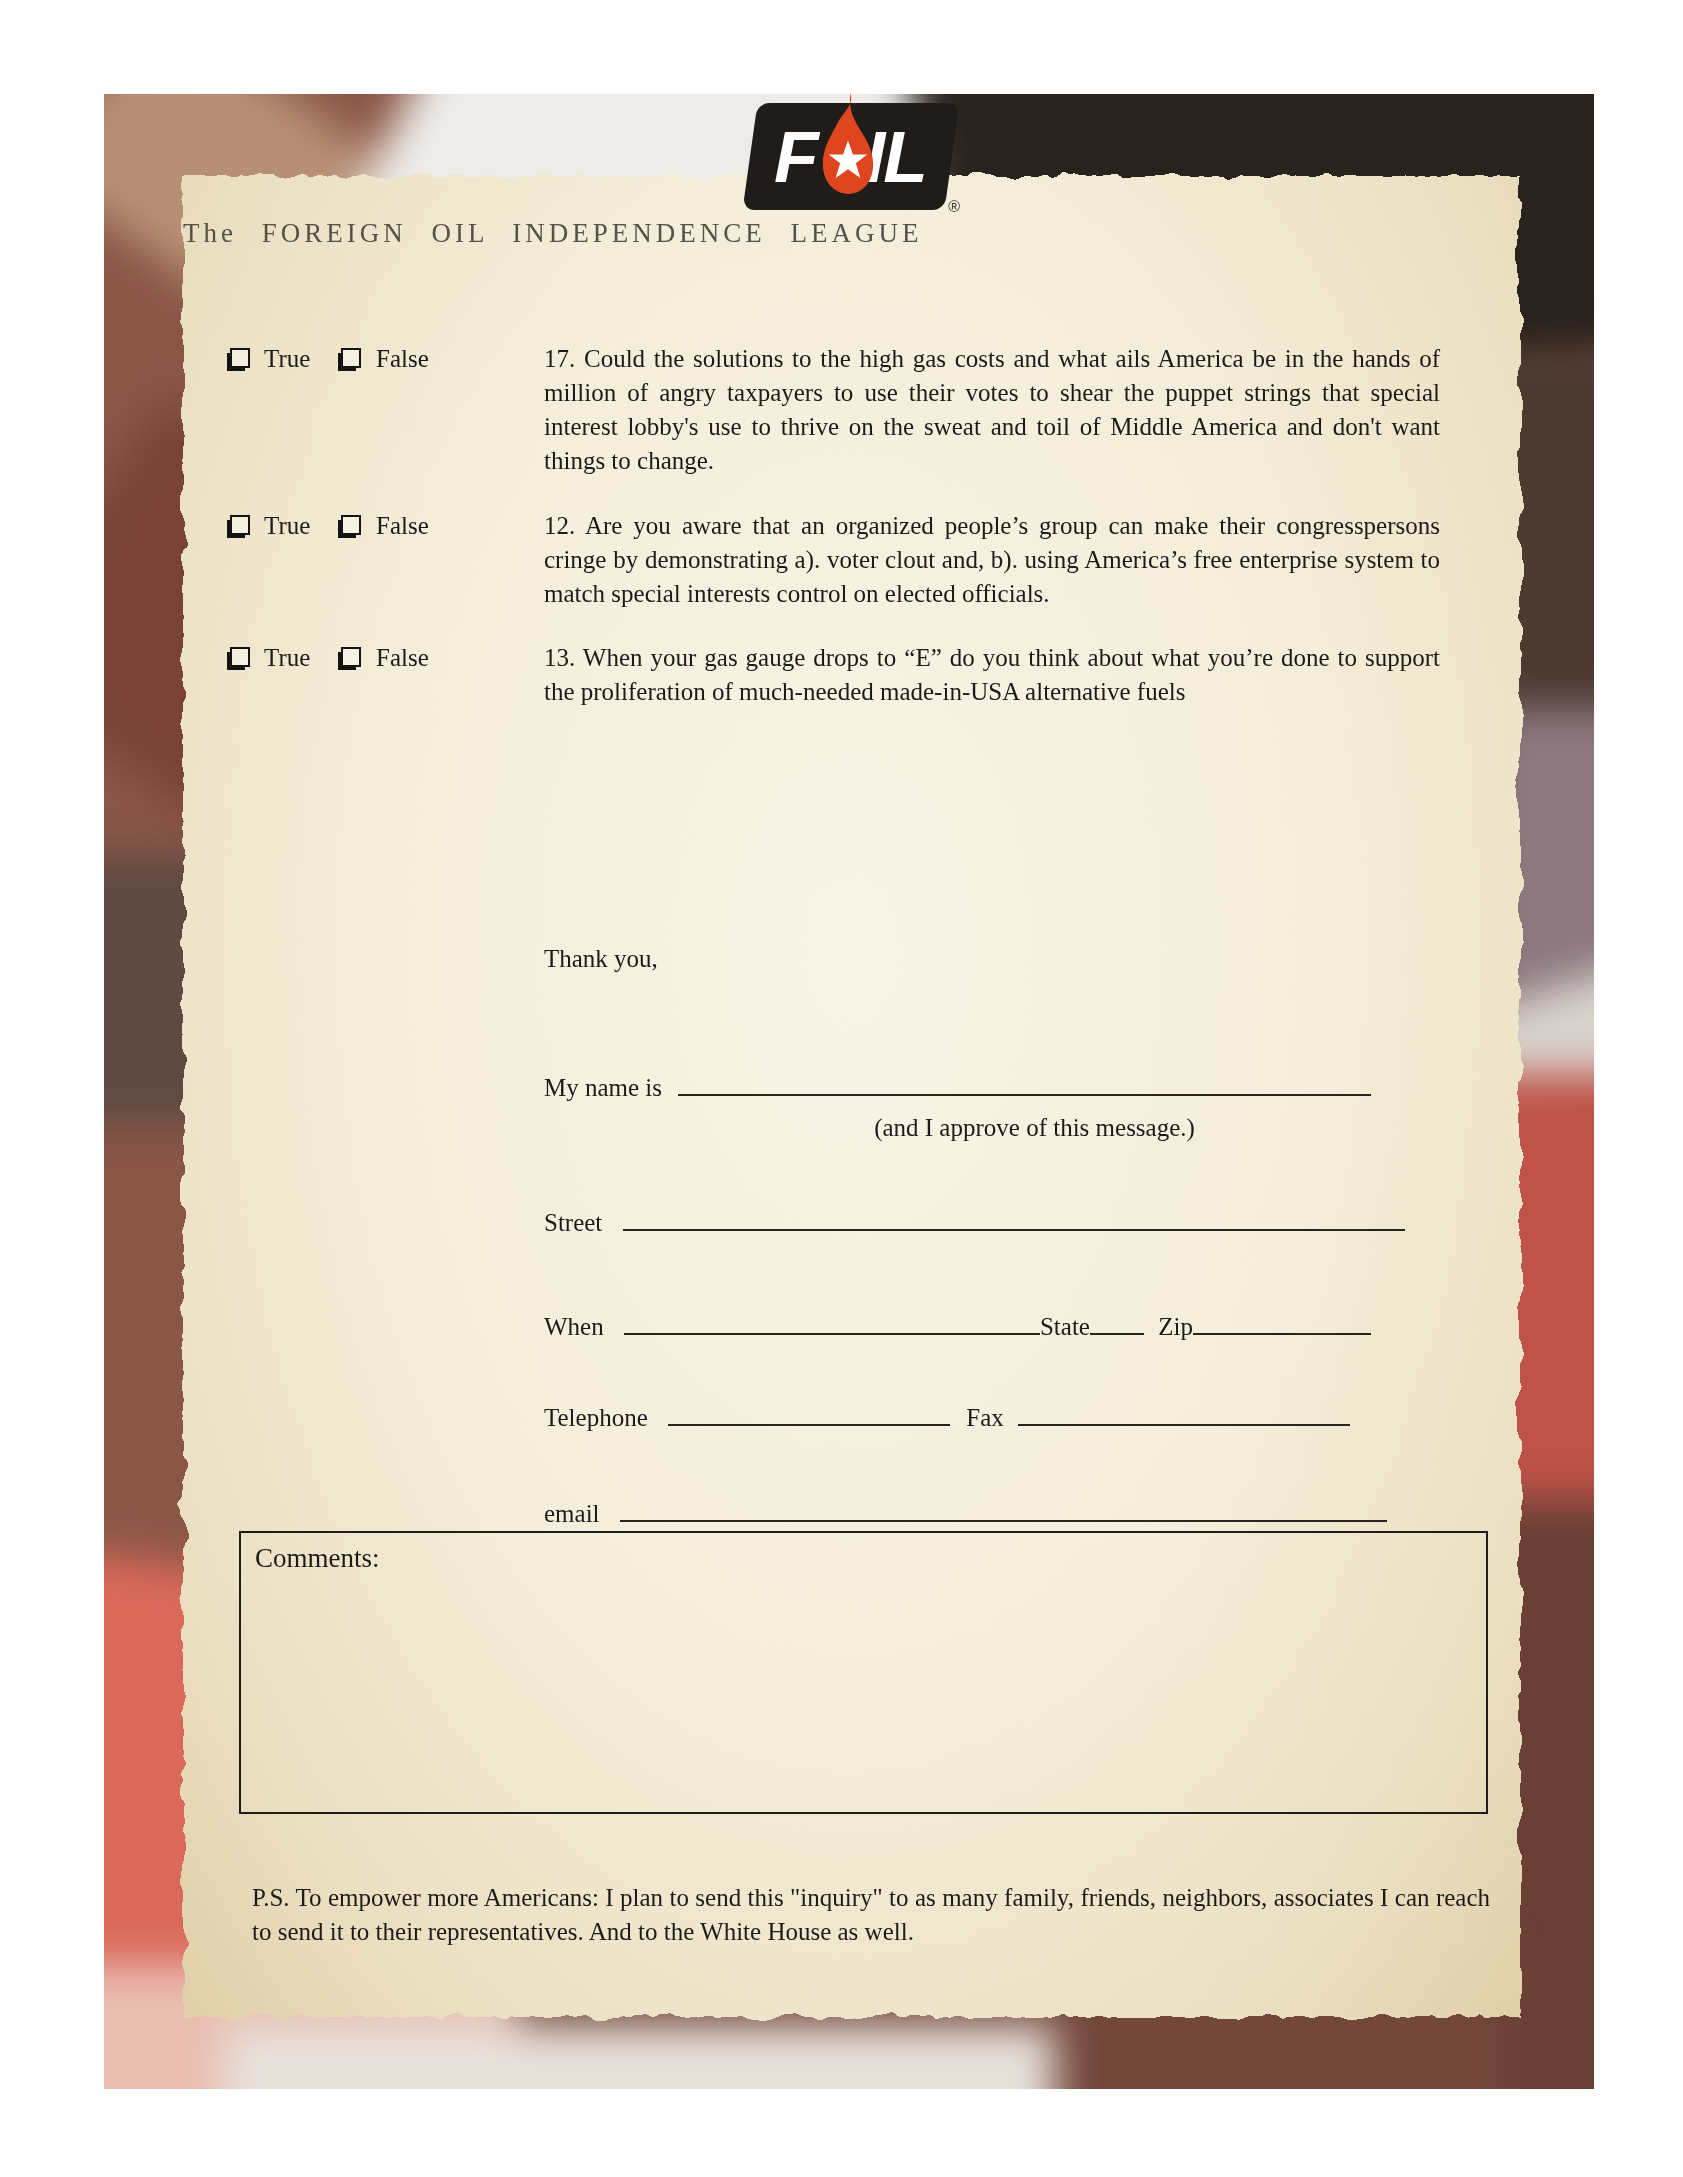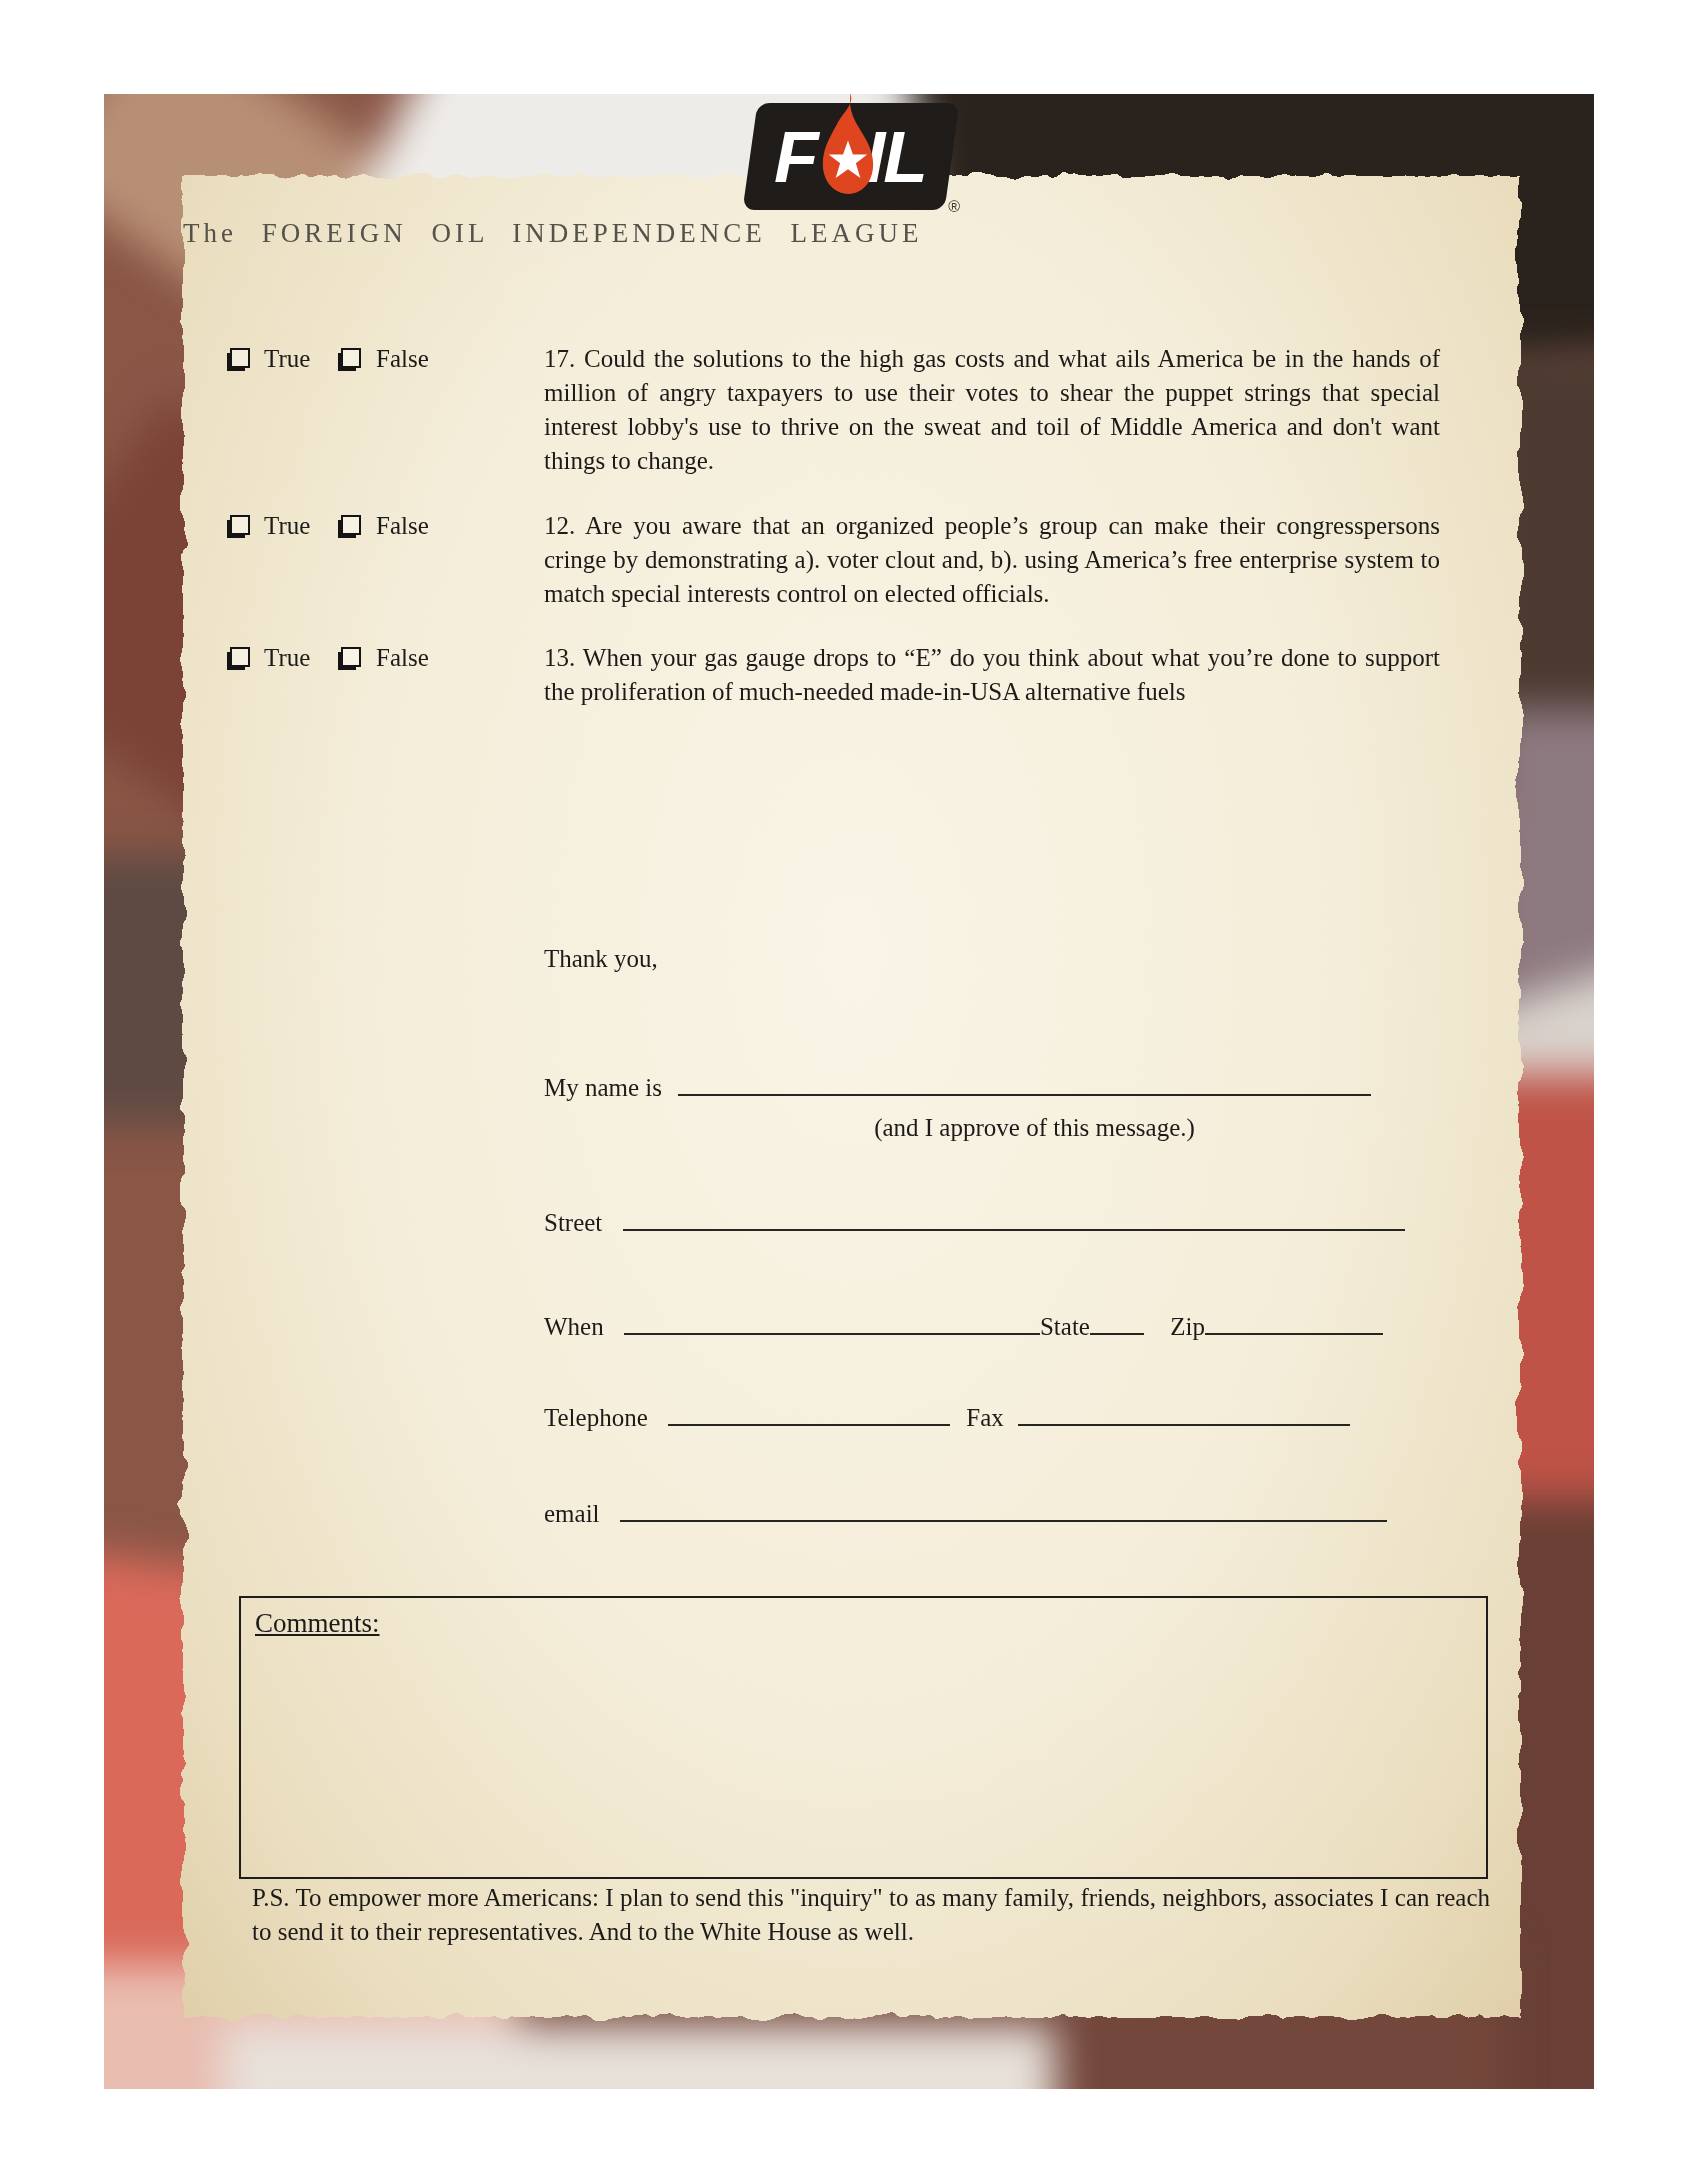--- a/index.html
+++ b/index.html
@@ -47,21 +47,21 @@
   
   .content{position:absolute;left:183px;top:176px;width:1337px;height:1841px;z-index:5;font-size:25px;line-height:34px;}
   .content .abs{position:absolute;}
   .q-row{position:absolute;left:0;width:100%;}
   .cb{position:absolute;top:6px;width:16px;height:16px;border:2.5px solid #141414;background:rgba(255,255,255,.4);
       box-shadow:-4px 4px 0 -1px #141414;display:inline-block;}
   .cb-label{position:absolute;top:0;}
   .q-text{position:absolute;left:361px;top:0;width:896px;text-align:justify;}
   .blank{display:inline-block;border-bottom:2px solid #262522;height:22px;vertical-align:baseline;}
   .frow{position:absolute;left:361px;white-space:nowrap;}
-  .comments{position:absolute;left:56px;top:1420px;width:1245px;height:279px;border:2px solid #1d1d1b;text-decoration:underline;}
+  .comments{position:absolute;left:56px;top:1355px;width:1245px;height:279px;border:2px solid #1d1d1b;}
   .comments-label{padding:8px 14px;font-size:27px;}
   .ps{position:absolute;left:57px;top:1705px;width:1238px;text-align:justify;margin-left:12px;}
   .approve{position:absolute;left:500px;top:935px;width:703px;text-align:center;}
 </style>
 </head>
 <body>
 
 <svg width="0" height="0" style="position:absolute">
   <filter id="roughEdge" x="-5%" y="-5%" width="110%" height="110%">
     <feTurbulence type="fractalNoise" baseFrequency="0.032" numOctaves="3" result="n"></feTurbulence>
@@ -137,21 +137,21 @@
   <div class="approve">(and I approve of this message.)</div>
 
   <div class="frow" style="top:1030px">
     <span>Street</span>
     <span class="blank" style="width:782px;margin-left:14px"></span>
   </div>
 
   <div class="frow" style="top:1134px">
     <span>When</span>
     <span class="blank" style="width:416px;margin-left:14px"></span><span>State</span><span class="blank" style="width:54px"></span>
-    <span style="margin-left:20px">Zip</span><span class="blank" style="width:178px"></span>
+    <span style="margin-left:8px">Zip</span><span class="blank" style="width:178px"></span>
   </div>
 
   <div class="frow" style="top:1225px">
     <span>Telephone</span>
     <span class="blank" style="width:282px;margin-left:14px"></span>
     <span style="margin-left:10px">Fax</span>
     <span class="blank" style="width:332px;margin-left:8px"></span>
   </div>
 
   <div class="frow" style="top:1321px">

